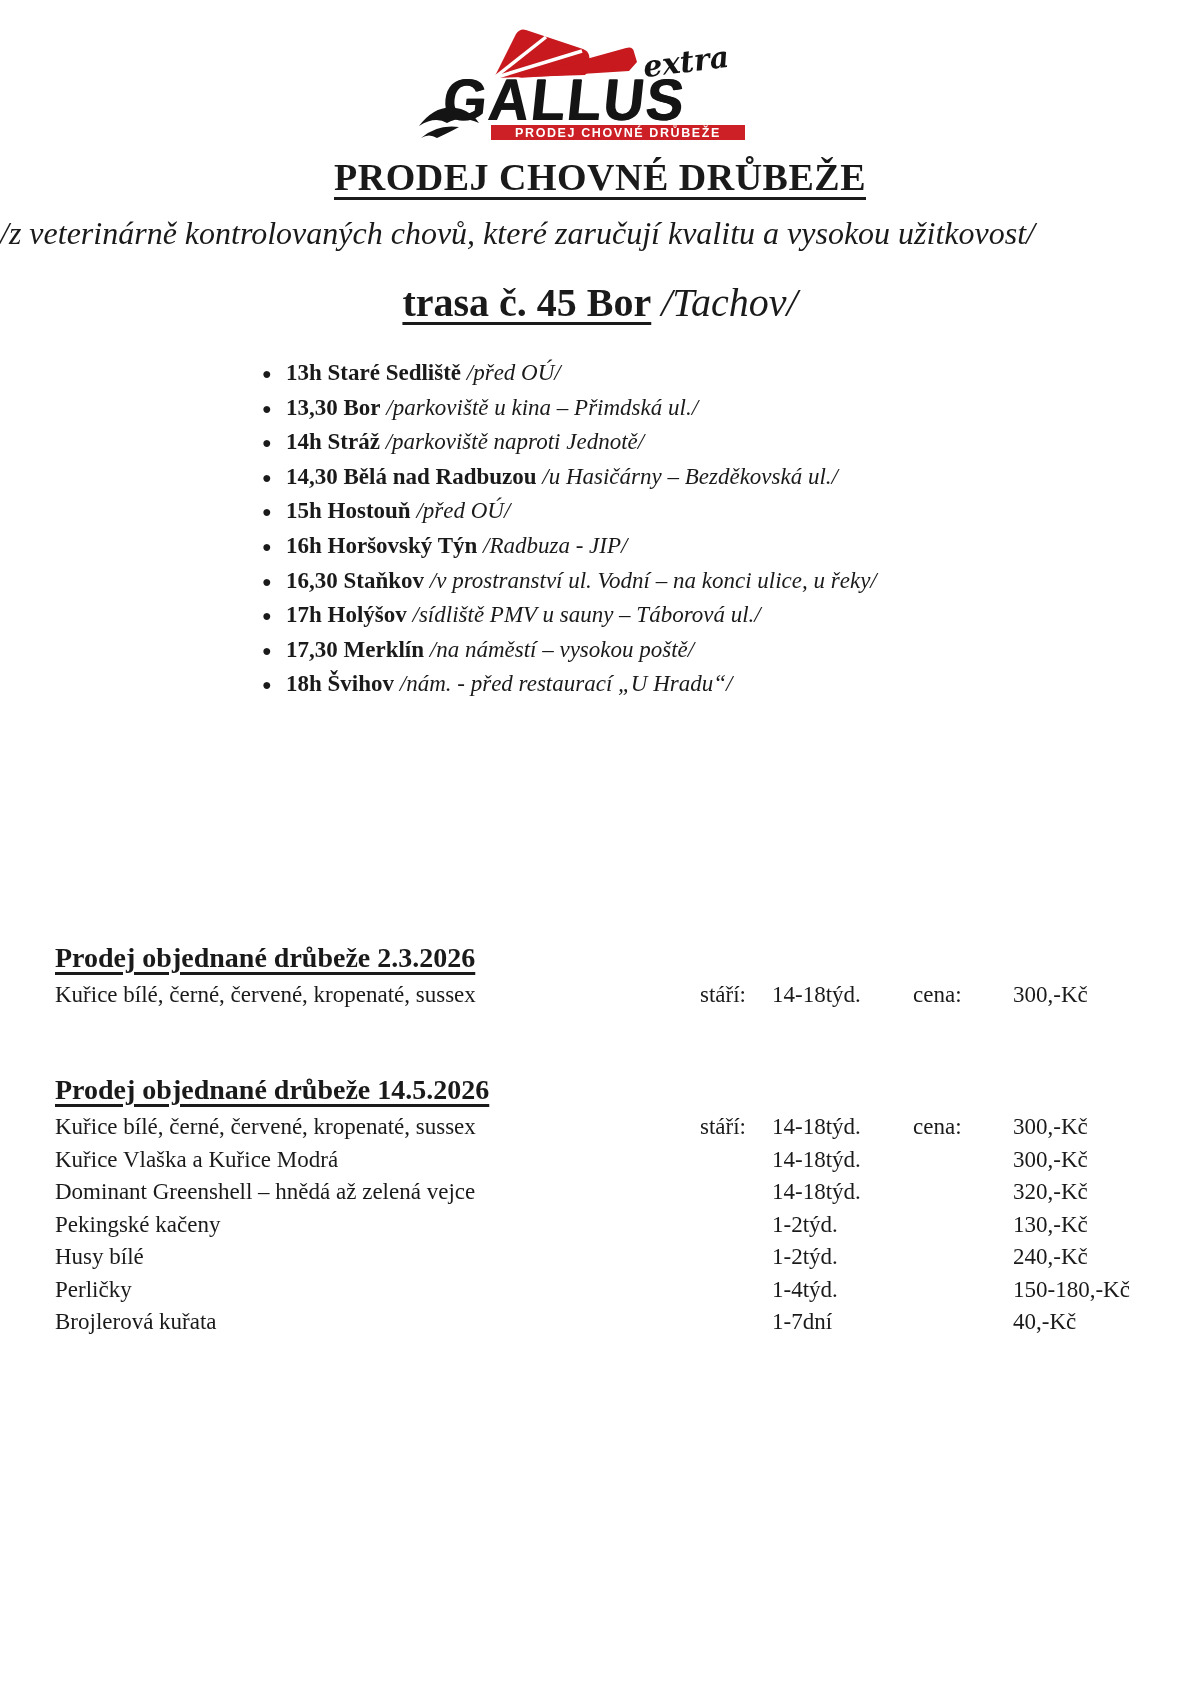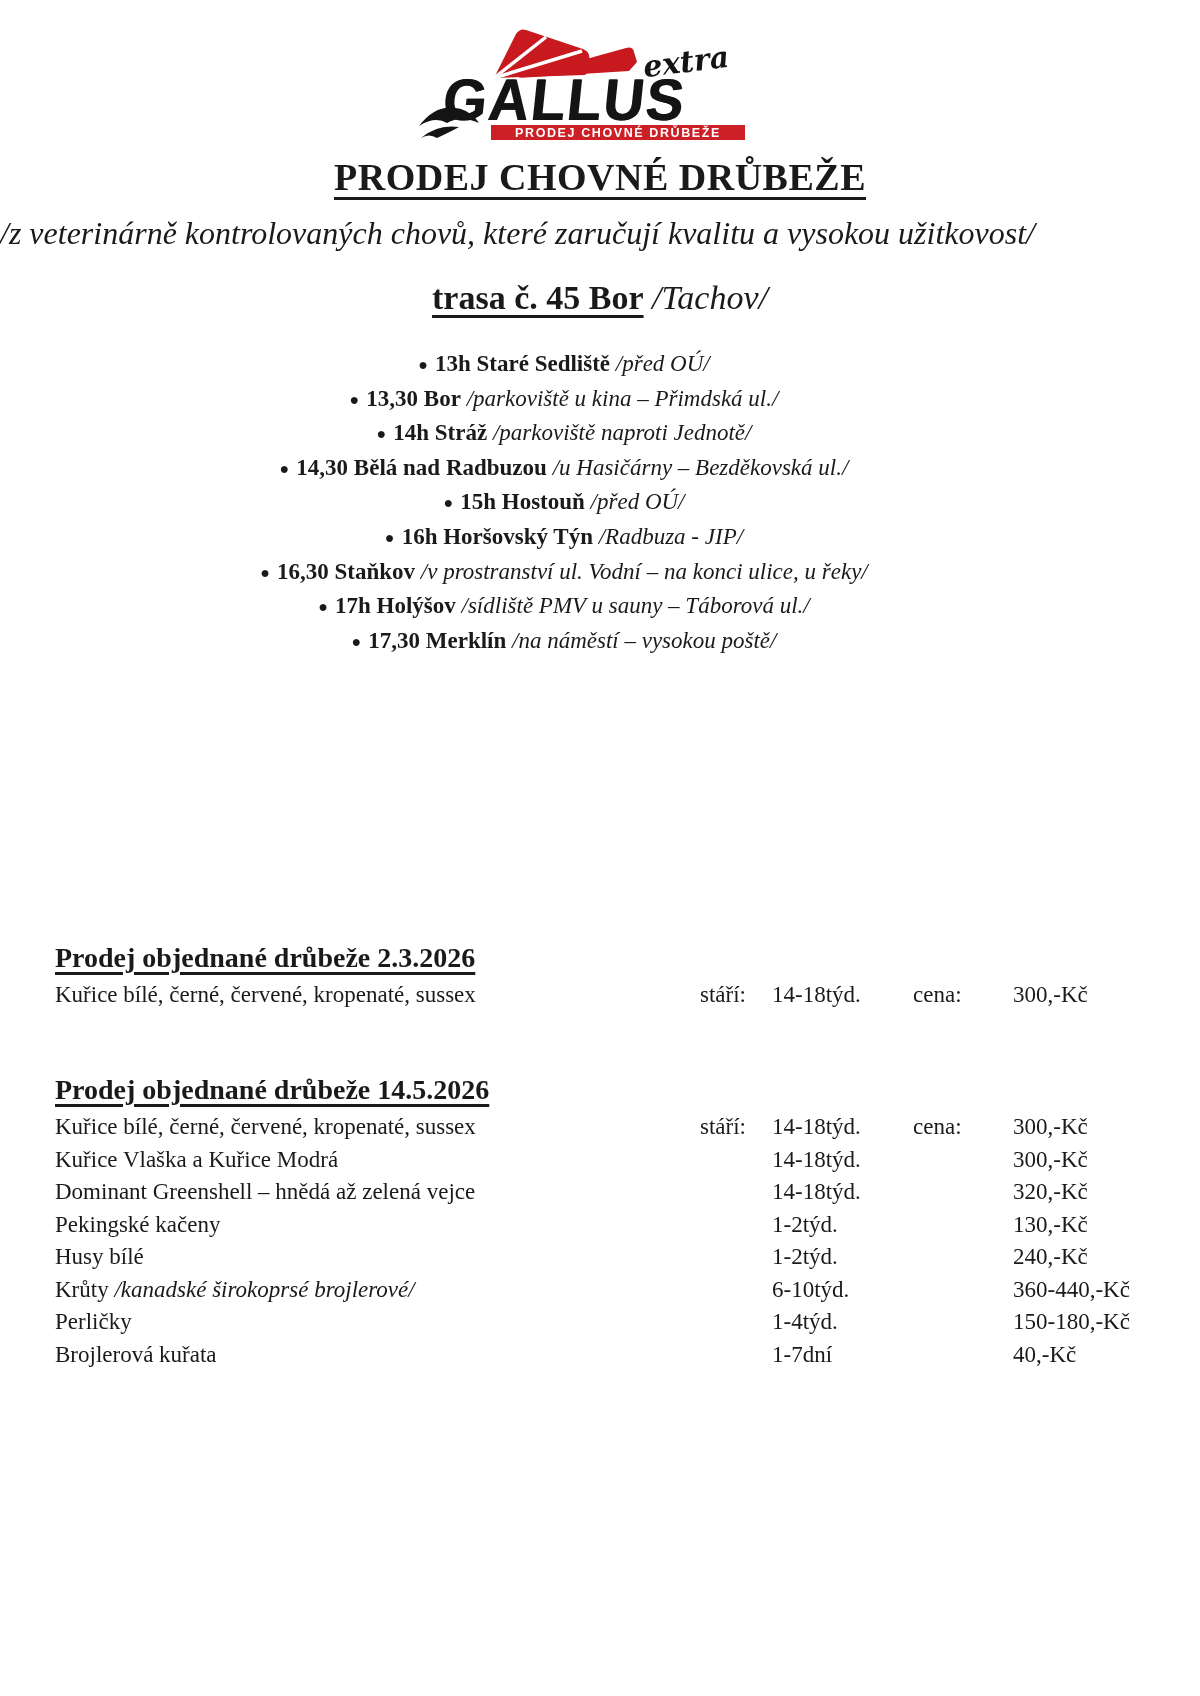--- a/index.html
+++ b/index.html
@@ -41,30 +41,30 @@
     position:absolute; left:0; top:155px; width:100%;
     text-align:center; font-weight:bold; font-size:38px; letter-spacing:0.5px;
     text-decoration:underline; text-decoration-thickness:3px; text-underline-offset:7px;
   }
   .subtitle {
     position:absolute; left:0; top:215px; width:100%;
     text-align:left; font-style:italic; font-size:32px;
   }
   .route-title {
     position:absolute; left:0; top:279px; width:100%;
-    text-align:center; font-size:34px;
+    text-align:center; font-size:40px;
   }
   .route-title .rt-bold {
     font-weight:bold;
     text-decoration:underline; text-decoration-thickness:3px; text-underline-offset:6px;
   }
   .route-title .rt-loc { font-style:italic; }
 
   
-  .stops { position:absolute; left:250px; top:344px; list-style:none; margin:3px; padding:0;text-align:center; }
+  .stops { position:absolute; left:250px; top:344px; list-style:none; margin:12px; padding:0; }
   .stops li { font-size:23px; line-height:33.6px; white-space:nowrap; }
   .stops .dot { display:inline-block; width:24px; font-size:16px; vertical-align:1px; }
   .stops .s-bold { font-weight:bold; }
   .stops .s-it { font-style:italic; }
 
   
   .section { position:absolute; left:55px; width:1080px; }
   .section-1 { top:900px;margin-top:40px; }
   .section-2 { top:1072px; }
   .sec-heading {
@@ -120,20 +120,21 @@
       <li><span class="dot">●</span><span class="s-bold">15h Hostouň</span><span class="s-it"> /před OÚ/</span></li>
 
       <li><span class="dot">●</span><span class="s-bold">16h Horšovský Týn</span><span class="s-it"> /Radbuza - JIP/</span></li>
 
       <li><span class="dot">●</span><span class="s-bold">16,30 Staňkov</span><span class="s-it"> /v prostranství ul. Vodní – na konci ulice, u řeky/</span></li>
 
       <li><span class="dot">●</span><span class="s-bold">17h Holýšov</span><span class="s-it"> /sídliště PMV u sauny – Táborová ul./</span></li>
 
       <li><span class="dot">●</span><span class="s-bold">17,30 Merklín</span><span class="s-it"> /na náměstí – vysokou poště/</span></li>
 
+      <li><span class="dot">●</span><span class="s-bold">18h Švihov</span><span class="s-it"> /nám. - před restaurací „U Hradu“/</span></li>
     </ul>
 
   <div class="section section-1">
     <div class="sec-heading">Prodej objednané drůbeže 2.3.2026</div>
     <div class="p-table">
 
         <div class="p-row">
           <span class="c-name"><span>Kuřice bílé, černé, červené, kropenaté, sussex</span><span class="name-it"></span></span>
           <span class="c-age-label">stáří:</span>
           <span class="c-age">14-18týd.</span>
@@ -180,27 +181,20 @@
         </div>
 
         <div class="p-row">
           <span class="c-name"><span>Husy bílé</span><span class="name-it"></span></span>
           <span class="c-age-label"></span>
           <span class="c-age">1-2týd.</span>
           <span class="c-price-label"></span>
           <span class="c-price">240,-Kč</span>
         </div>
 
-        <div class="p-row">
-          <span class="c-name"><span>Krůty </span><span class="name-it">/kanadské širokoprsé brojlerové/</span></span>
-          <span class="c-age-label"></span>
-          <span class="c-age">6-10týd.</span>
-          <span class="c-price-label"></span>
-          <span class="c-price">360-440,-Kč</span>
-        </div>
 
         <div class="p-row">
           <span class="c-name"><span>Perličky</span><span class="name-it"></span></span>
           <span class="c-age-label"></span>
           <span class="c-age">1-4týd.</span>
           <span class="c-price-label"></span>
           <span class="c-price">150-180,-Kč</span>
         </div>
 
         <div class="p-row">

